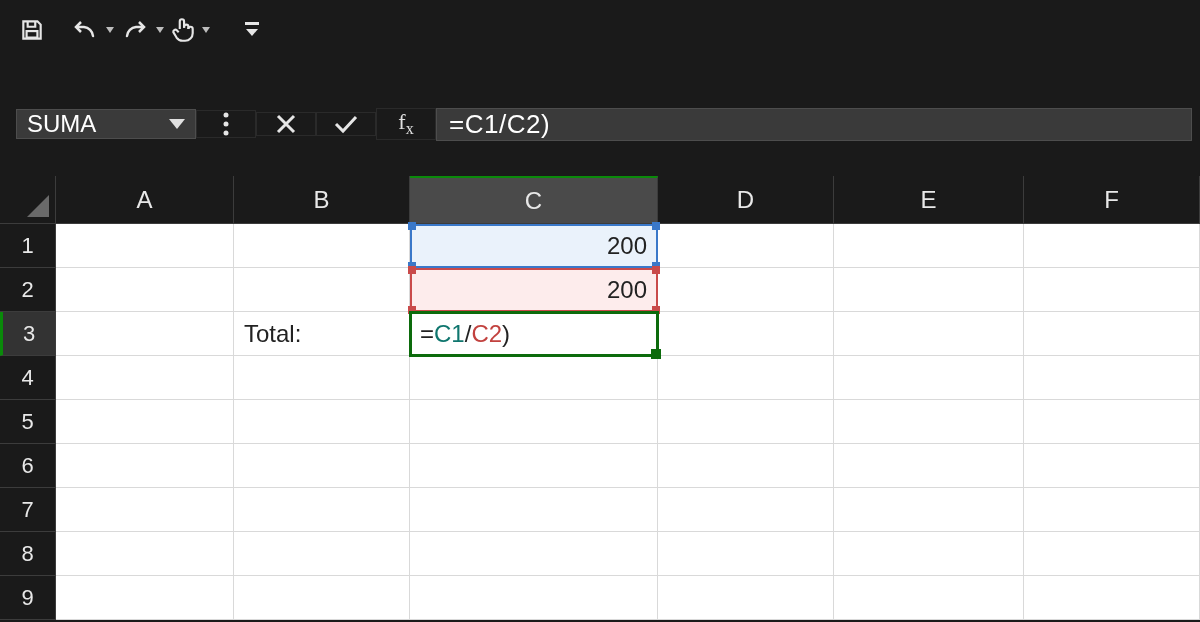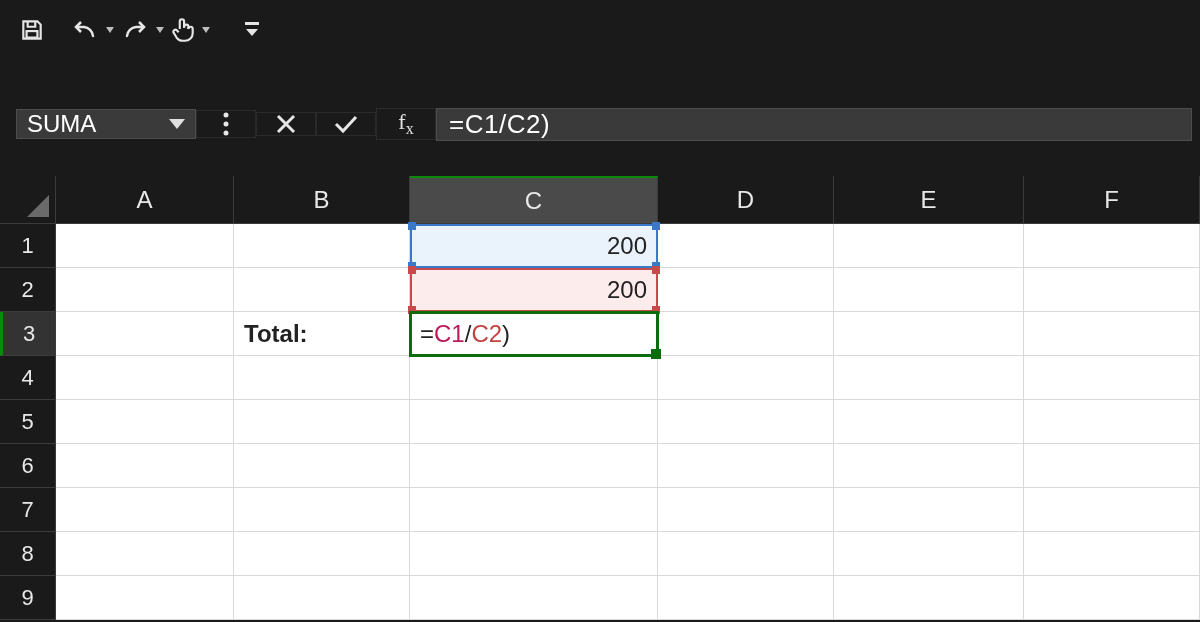--- a/index.html
+++ b/index.html
@@ -155,21 +155,21 @@
     font-size: 24px;
     color: #222;
     display: flex; align-items: center;
     padding: 6px 10px;
     position: relative;
   }
   .cell.right { justify-content: flex-end; }
   .cell.left  { justify-content: flex-start; }
 
   .cell.col-A { width: 178px; }
-  .cell.col-B { width: 176px; font-weight: bold; }
+  .cell.col-B { width: 176px; }
   .cell.col-C { width: 248px; }
   .cell.col-D { width: 176px; }
   .cell.col-E { width: 190px; }
   .cell.col-F { width: 176px; }
 
   .ref-c1 { background: #eaf2fb; }
   .ref-c2 { background: #fdecec; }
 
   
   .ref-outline {
@@ -195,21 +195,21 @@
   .active-outline .fill-handle {
     position:absolute; right:-5px; bottom:-5px;
     width:10px; height:10px; background:#0c6b0c;
   }
 
   .formula-cell-display {
     font-size: 24px;
     color: #222;
     display: inline;
   }
-  .tok-ref1 { color: #be185d; }
+  .tok-ref1 { color: #0f766e; }
   .tok-ref2 { color: #c2423f; text-align: right; }
   .tok-plain{ color: #222; }
 
   .fx-italic { font-family: "Times New Roman", serif; font-size:22px; }
 
   svg { display:block; }
 </style>
 </head>
 <body>
 

